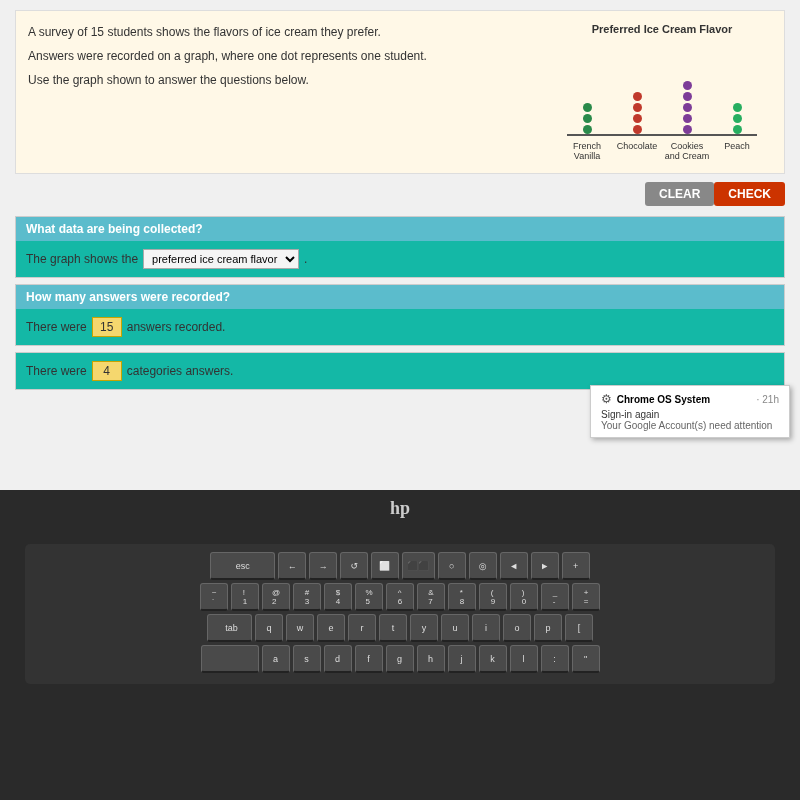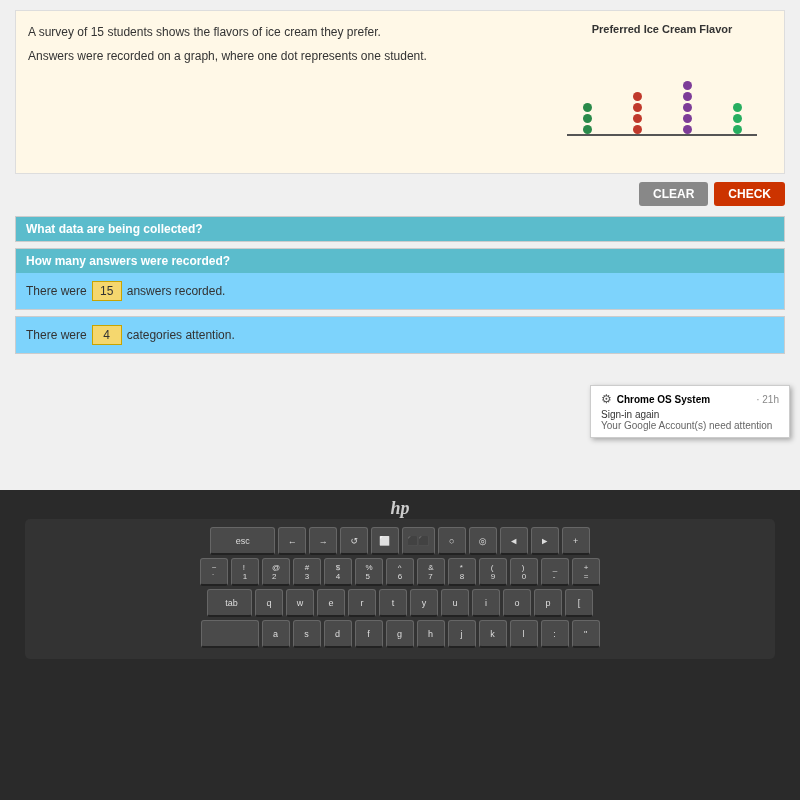--- a/index.html
+++ b/index.html
@@ -122,21 +122,20 @@
     .dot {
       width: 9px;
       height: 9px;
       border-radius: 50%;
     }
 
     
     .button-row {
       display: flex;
       justify-content: flex-end;
-      gap: 6px;
       margin-bottom: 10px;
     }
 
     .btn-clear {
       background: #888;
       color: white;
       border: none;
       padding: 5px 14px;
       font-size: 12px;
       font-weight: bold;
@@ -150,21 +149,21 @@
       border: none;
       padding: 5px 14px;
       font-size: 12px;
       font-weight: bold;
       cursor: pointer;
       border-radius: 3px;
     }
 
     
     .question-section {
-      background: #7dd3fc;
+      background: #14b8a6;
       border: 1px solid #ccc;
       margin-bottom: 6px;
     }
 
     .question-header {
       background: #5bbccc;
       color: white;
       font-size: 12px;
       font-weight: bold;
       padding: 5px 10px;
@@ -206,23 +205,22 @@
       background: #2a2a2a;
       display: flex;
       flex-direction: column;
       align-items: center;
       padding-top: 8px;
     }
 
     .hp-logo {
       color: #ccc;
       font-size: 18px;
-      font-style: italic;
-      font-weight: bold;
-      margin-bottom: 0;
+      font-weight: bold;
+      margin-bottom: 25px;
       font-family: 'Times New Roman', serif;
     }
 
     .keyboard {
       background: #333;
       padding: 8px;
       border-radius: 5px;
       width: 750px;
     }
 
@@ -302,20 +300,21 @@
 </head>
 <body>
 
 <div class="screen">
   <div class="content-area">
 
     <div class="top-section">
       <div class="problem-text">
         <p>A survey of 15 students shows the flavors of ice cream they prefer.</p>
         <p>Answers were recorded on a graph, where one dot represents one student.</p>
+        <p>Use the graph shown to answer the questions below.</p>
       </div>
 
       <div class="chart-container">
         <div class="chart-title">Preferred Ice Cream Flavor</div>
         <div class="dot-plot">
 
           <div class="dots-area">
             <div class="dot-column">
               <div class="dot" style="background:#2a8a4a"></div>
               <div class="dot" style="background:#2a8a4a"></div>
@@ -334,47 +333,60 @@
               <div class="dot" style="background:#7d3c98"></div>
               <div class="dot" style="background:#7d3c98"></div>
             </div>
             <div class="dot-column">
               <div class="dot" style="background:#27ae60"></div>
               <div class="dot" style="background:#27ae60"></div>
               <div class="dot" style="background:#27ae60"></div>
             </div>
           </div>
           <div class="dot-plot-axis"></div>
+          <div class="dot-plot-labels">
+            <div class="axis-label">French<br>Vanilla</div>
+            <div class="axis-label">Chocolate</div>
+            <div class="axis-label">Cookies<br>and Cream</div>
+            <div class="axis-label">Peach</div>
+          </div>
         </div>
       </div>
     </div>
 
     <div class="button-row">
       <button class="btn-clear">CLEAR</button>
       <button class="btn-check">CHECK</button>
     </div>
 
     <div class="question-section">
       <div class="question-header">What data are being collected?</div>
+      <div class="question-body">
+        <span>The graph shows the</span>
+        <select class="answer-select">
+          <option>preferred ice cream flavor</option>
+        </select>
+        <span>.</span>
+      </div>
     </div>
 
     <div class="question-section">
       <div class="question-header">How many answers were recorded?</div>
       <div class="question-body">
         <span>There were</span>
         <span class="answer-box">15</span>
         <span>answers recorded.</span>
       </div>
     </div>
 
     <div class="question-section">
       <div class="question-body">
         <span>There were</span>
         <span class="answer-box">4</span>
-        <span>categories attention.</span>
+        <span>categories answers.</span>
       </div>
     </div>
 
   </div>
 </div>
 
 <div class="notification-popup">
   <div class="notification-header">
     <span class="gear-icon">⚙</span>
     <span class="notification-title">Chrome OS System</span>

